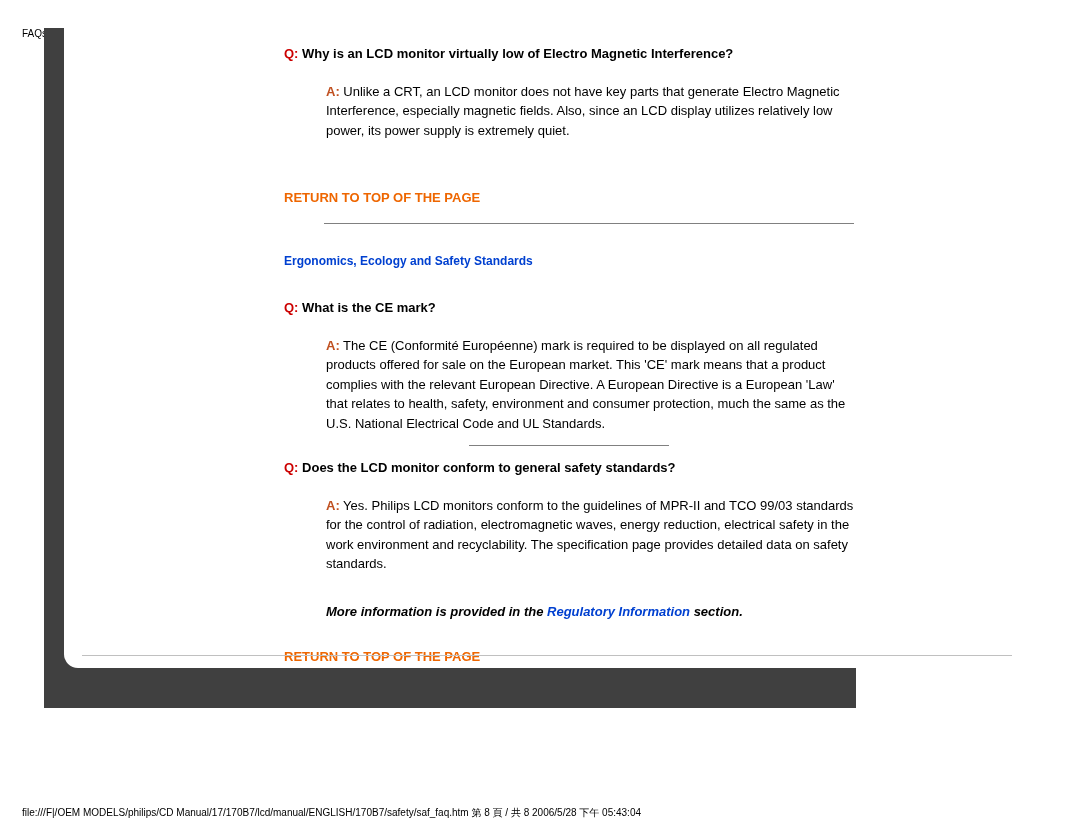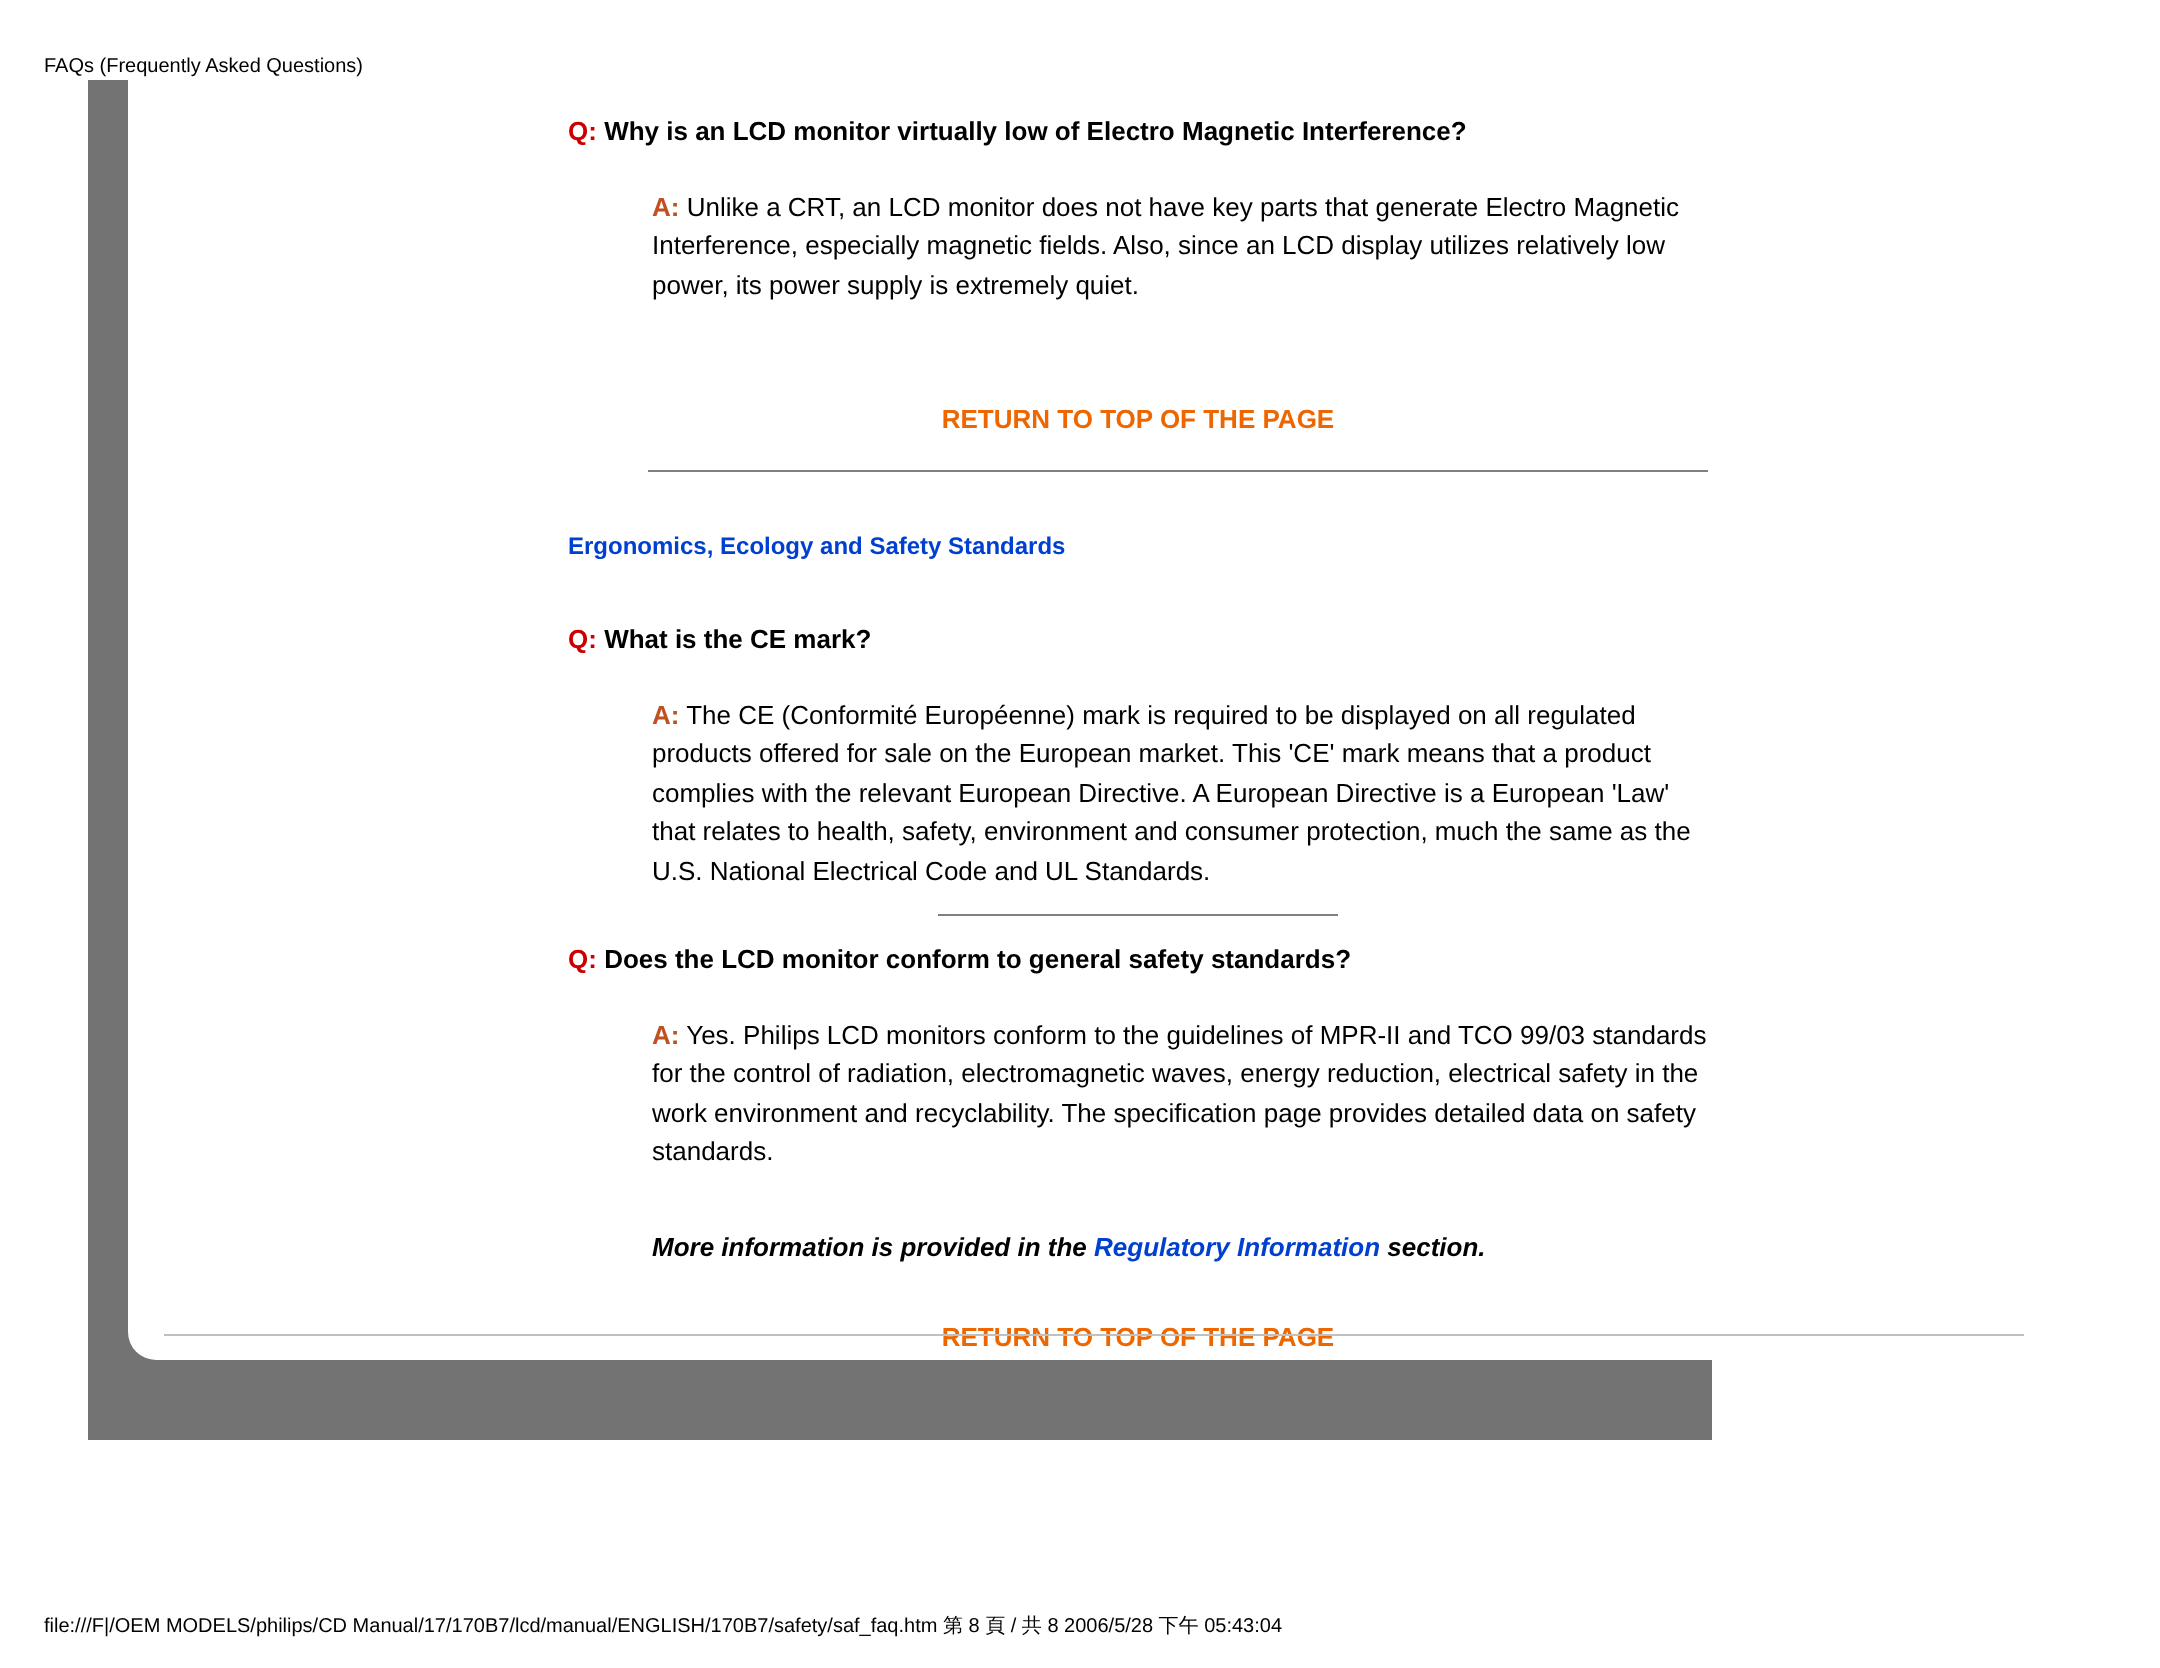--- a/index.html
+++ b/index.html
@@ -17,25 +17,25 @@
   .header-text {
     position: absolute;
     top: 8px;
     left: 22px;
     font-size: 10px;
     color: #000;
     margin-top: 20px;
   }
   .blue-bg {
     position: absolute;
-    top: 40px;
+    top: 28px;
     left: 44px;
     width: 812px;
     height: 680px;
-    background: #737373;
+    background: #404040;
   }
   .white-panel {
     position: absolute;
     top: 0px;
     left: 20px;
     width: 960px;
     height: 640px;
     background: #ffffff;
     border-radius: 0 0 14px 14px;
     box-sizing: border-box;
@@ -65,21 +65,20 @@
     font-weight: bold;
   }
   .section-heading {
     color: #0040d0;
     font-weight: bold;
     font-size: 12px;
     margin-top: 30px;
     margin-bottom: 30px;
   }
   .return-link {
-    text-align: center;
     margin-top: 50px;
     margin-bottom: 18px;
   }
   .return-link a {
     color: #ee6600;
     font-weight: bold;
     text-decoration: none;
     font-size: 13px;
   }
   .hr-wide {

